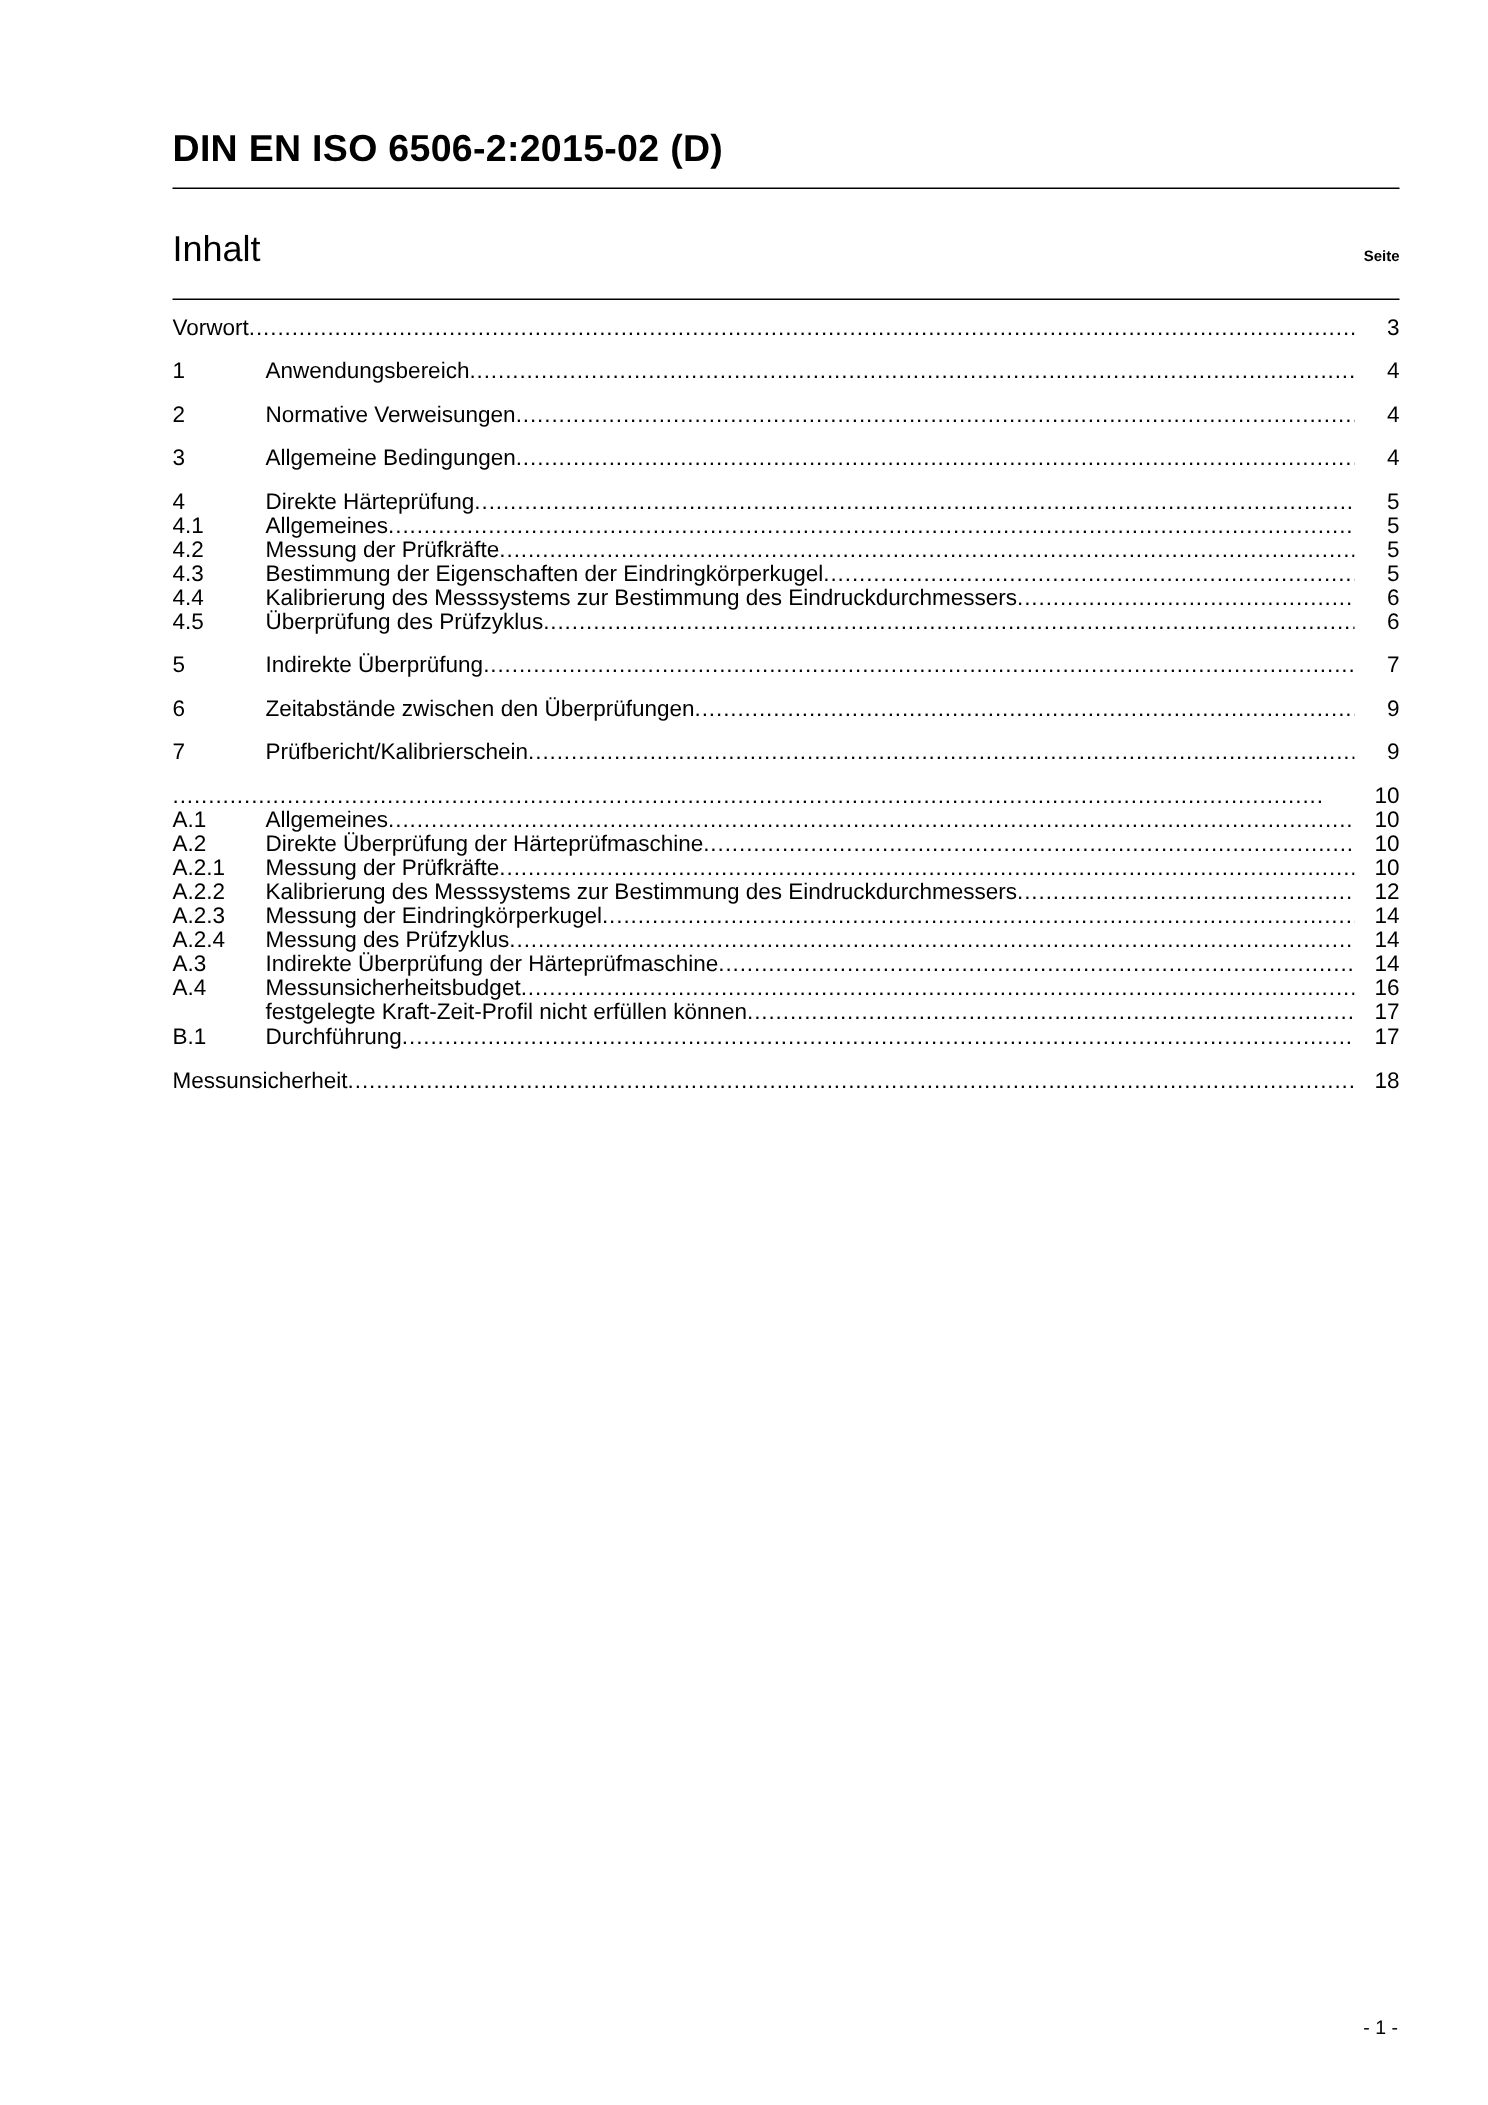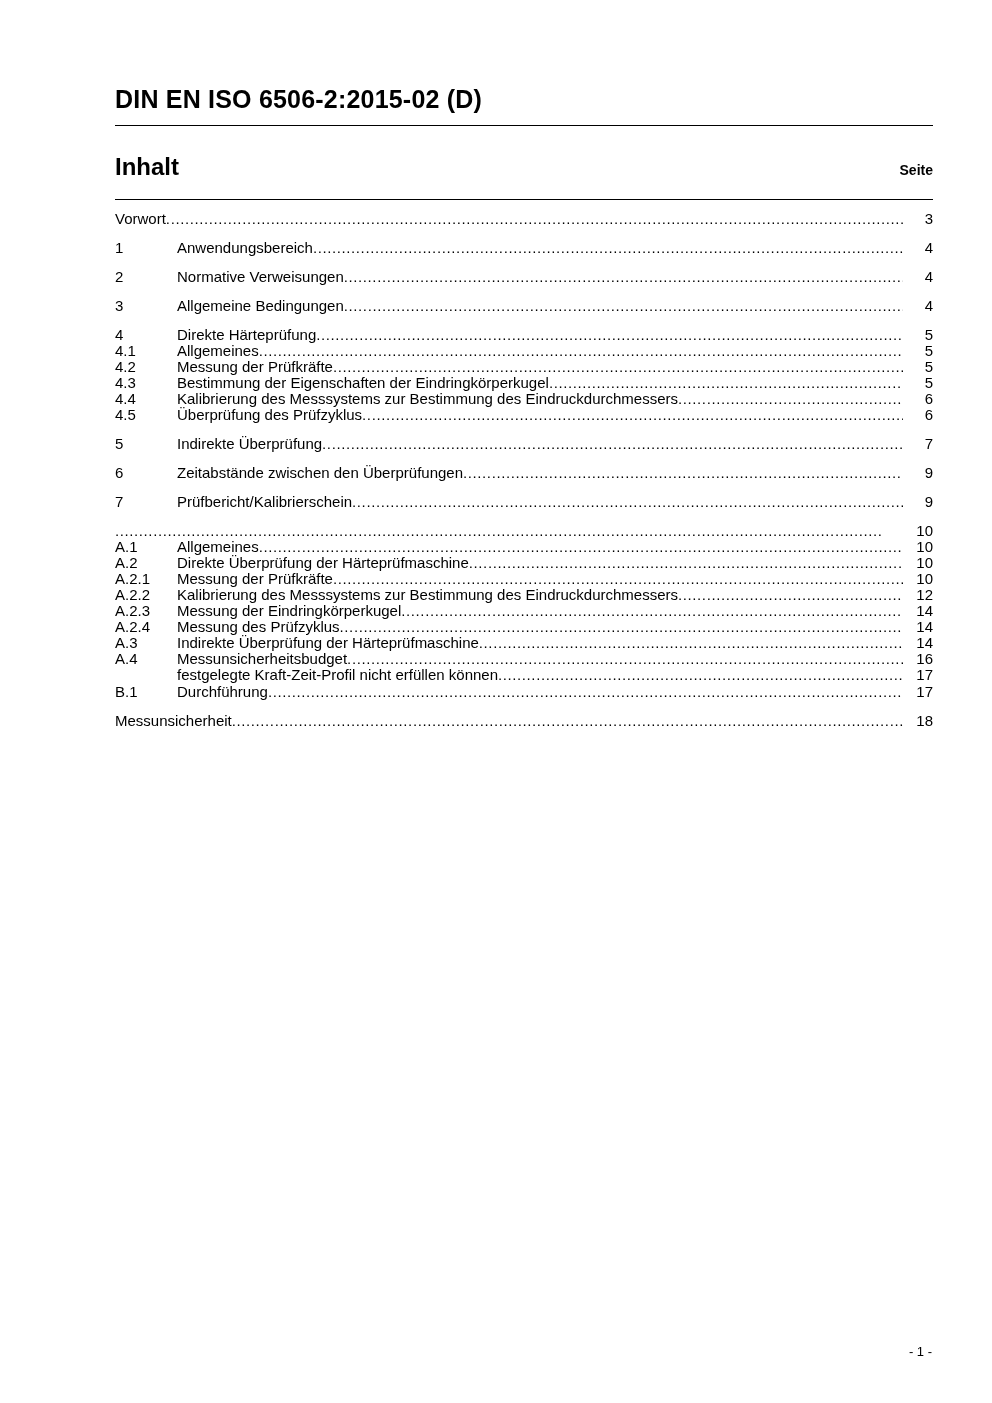--- a/index.html
+++ b/index.html
@@ -44,24 +44,24 @@
     width: 818px;
   }
   .toc-head-row {
     display: flex;
     align-items: baseline;
     justify-content: space-between;
     margin-top: 27px;
   }
   .toc-heading {
     font-size: 24px;
-    font-weight: bold;
+    font-weight: normal;
   }
   .toc-seite {
-    font-size: 14px;
+    font-size: 10px;
     font-weight: bold;
     padding-right: 2px;
   }
   .rule2 {
     border: none;
     border-top: 1px solid #000;
     margin: 18px 0 0 0;
     width: 818px;
   }
   .toc {

